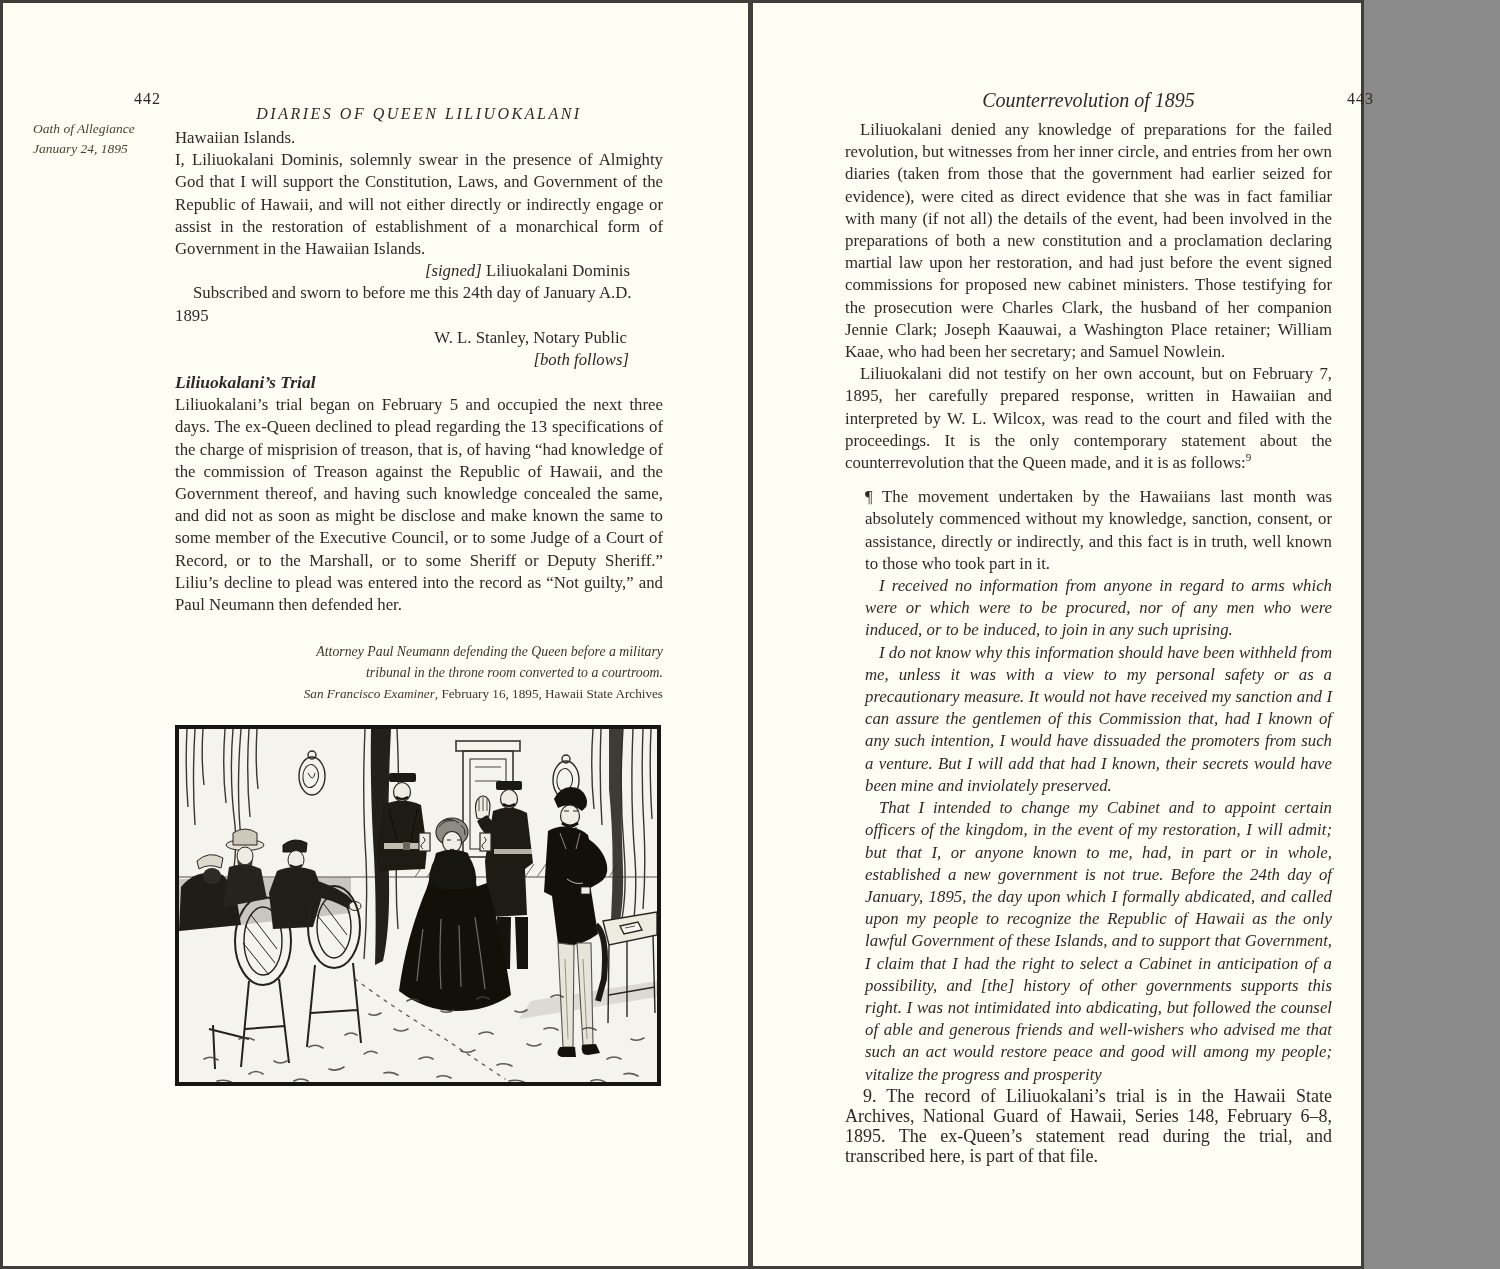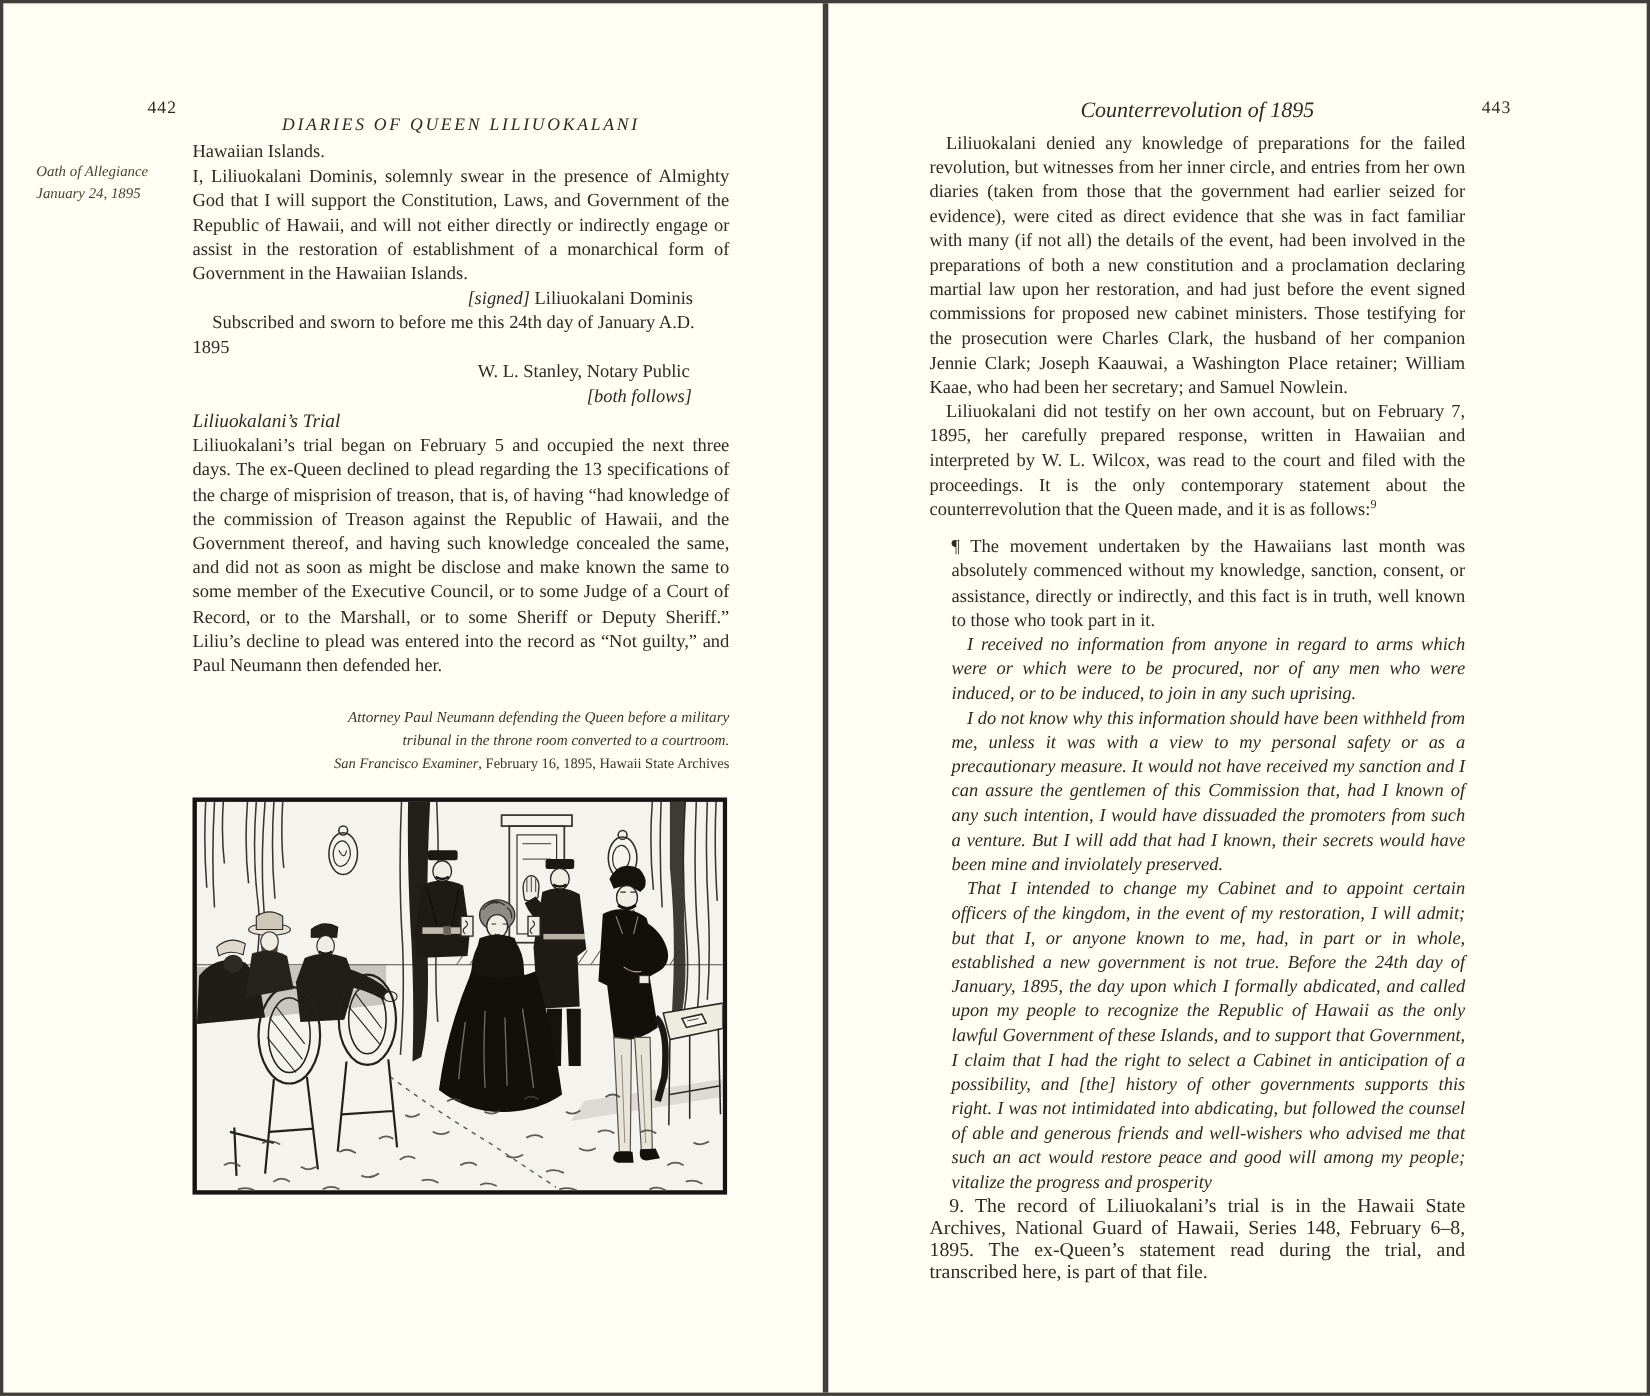--- a/index.html
+++ b/index.html
@@ -1,49 +1,49 @@
 <!DOCTYPE html>
 <html lang="en"><head>
 <meta charset="utf-8">
 <style>
   html,body{margin:0;padding:0;}
   body{width:1500px;height:1269px;overflow:hidden;background:#8a8a8a;}
   .spread{
-    position:relative;width:1500px;height:1269px;box-sizing:border-box;
+    position:relative;width:1364px;height:1269px;box-sizing:border-box;
     background:#fffef4;border:3px solid #3f3e3b;
     font-family:"Liberation Serif","DejaVu Serif",serif;color:#2e2a23;
   }
   .divider{position:absolute;left:745px;top:0;width:5px;height:100%;background:#3f3e3b;}
   .page{position:absolute;top:0;height:1269px;}
   .page-left{left:0;width:745px;}
   .page-right{left:750px;width:747px;}
 
   .folio{position:absolute;font-size:16px;letter-spacing:1px;color:#2e2a23;}
   .running-header{position:absolute;text-align:center;font-style:italic;color:#2e2a23;}
   .rh-left{left:172px;width:488px;top:86px;font-size:16px;letter-spacing:2.5px;margin-top:16px;}
   .rh-right{left:92px;width:487px;top:86px;font-size:20px;}
 
   .margin-note{
-    position:absolute;left:30px;top:143px;width:120px;
+    position:absolute;left:30px;top:116px;width:120px;
     font-style:italic;font-size:13.5px;line-height:20px;color:#49432f;
   }
 
   .col{position:absolute;font-size:16.8px;line-height:22.2px;text-align:justify;hyphens:auto;}
   .col-left{left:172px;top:124px;width:488px;}
   .col-right{left:92px;top:116px;width:487px;}
 
   .col p{margin:0;}
   .address{text-align:left;}
   .oath-body{margin-top:11px;}
   .signed-line{margin-top:10px;text-align:right;padding-right:33px;}
   .tag-italic{font-style:italic;}
   .subscribed{margin-top:7px;text-indent:18px;text-align:left;}
   .notary{margin-top:4px;text-align:right;padding-right:36px;}
   .seal{text-align:right;padding-right:34px;font-style:italic;}
-  .section-heading{margin-top:17px;font-style:italic;font-size:17.5px;line-height:23px;text-align:left;}
+  .section-heading{margin-top:17px;font-style:italic;font-size:17.5px;line-height:23px;text-align:left;font-weight:bold;}
   .trial-body{margin-top:1px;}
 
   .caption{margin-top:25px;font-style:italic;font-size:13.8px;line-height:21px;text-align:right;color:#3b352a;}
   .caption-source{font-size:13.2px;font-style:normal;color:#3b352a;}
   .caption-source .src-title{font-style:italic;}
 
   .plate{
     margin-top:21px;width:478px;height:353px;border:4px solid #171512;
     background:#f5f3ee;
   }

